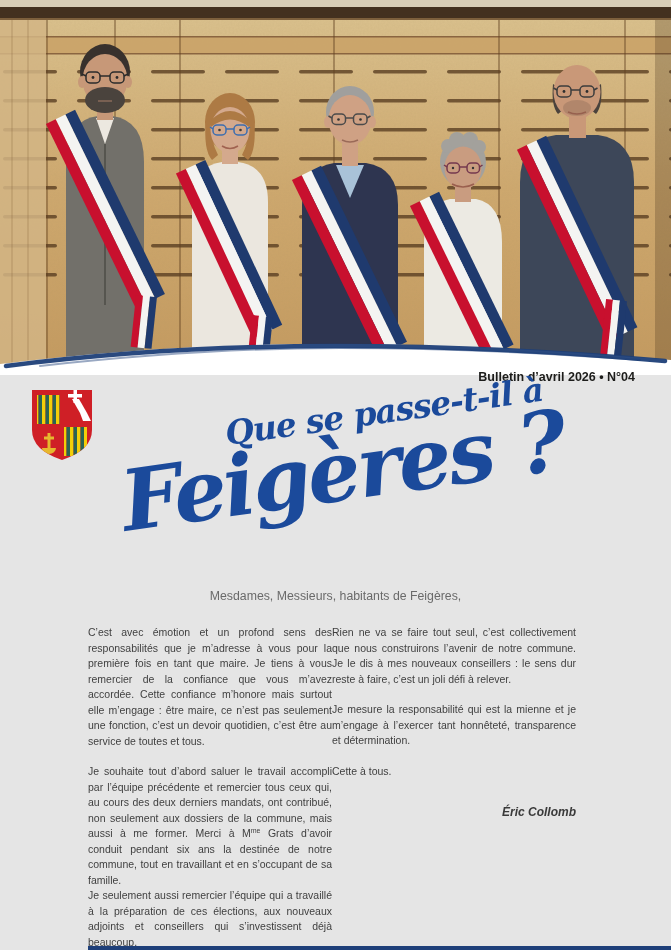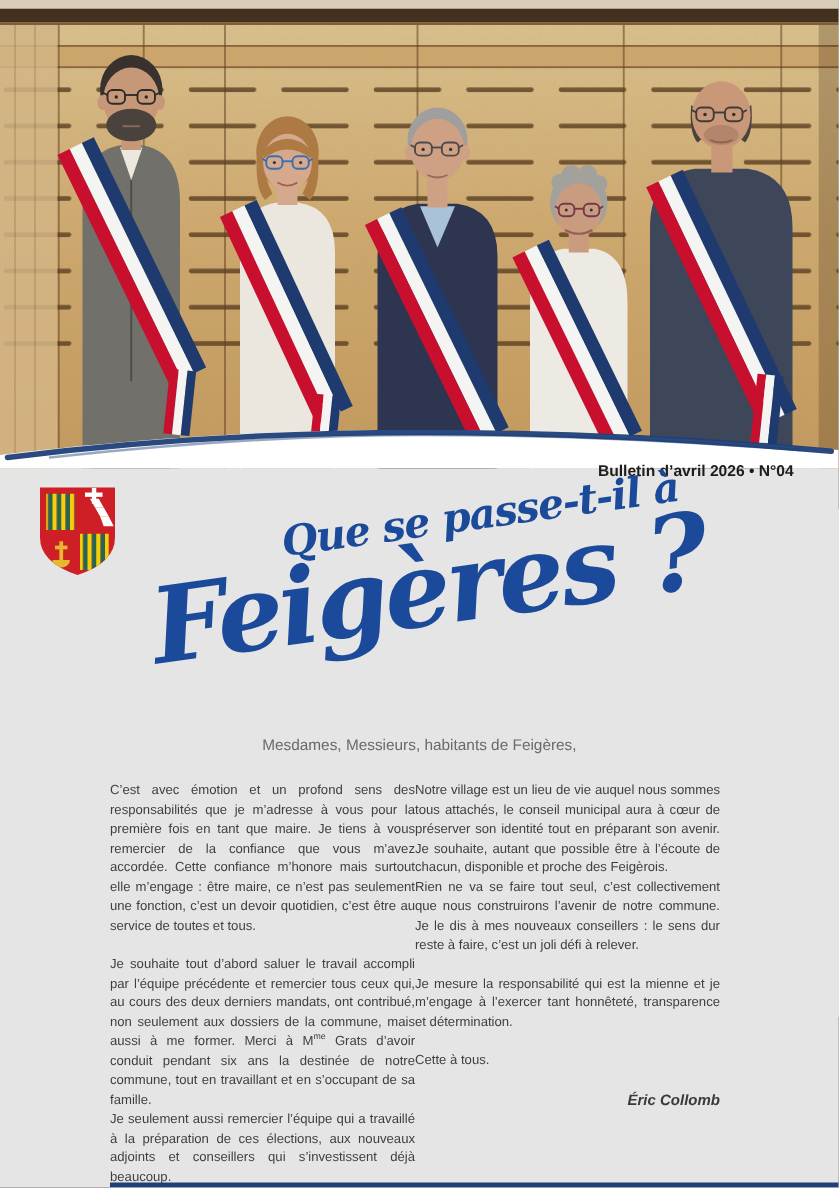--- a/index.html
+++ b/index.html
@@ -36,21 +36,21 @@
   }
   .columns{
     position:absolute;left:88px;top:625px;width:502px;
     display:flex;
     font-size:10.5px;line-height:15.5px;color:#3f3f3f;text-align:justify;
   }
   .col{width:244px;}
   .col p{margin:0;}
   .col p.gap{margin-top:15px;}
   .signature{
-    margin-top:16px;text-align:right;font-weight:bold;font-style:italic;
+    margin-top:26px;text-align:right;font-weight:bold;font-style:italic;
     font-size:12px;color:#3a3a3a;
   }
   sup{font-size:7px;line-height:0;}
   .bottom-rule{
     position:absolute;left:88px;right:0;bottom:0;height:4px;background:#1e3f79;
   }
 </style>
 </head>
 <body>
 
@@ -287,21 +287,20 @@
 
   <div class="salutation">Mesdames, Messieurs, habitants de Feigères,</div>
 
   <div class="columns">
     <div class="col">
       <p>C’est avec émotion et un profond sens des responsabilités que je m’adresse à vous pour la première fois en tant que maire. Je tiens à vous remercier de la confiance que vous m’avez accordée. Cette confiance m’honore mais surtout elle m’engage : être maire, ce n’est pas seulement une fonction, c’est un devoir quotidien, c’est être au service de toutes et tous.</p>
       <p class="gap"><span>Je souhaite tout d’abord saluer le travail accompli par l’équipe précédente et remercier tous ceux qui, au cours des deux derniers mandats, ont contribué, non seulement aux dossiers de la commune, mais aussi à me former. Merci à M</span><sup>me</sup><span> Grats d’avoir conduit pendant six ans la destinée de notre commune, tout en travaillant et en s’occupant de sa famille.</span></p>
       <p>Je seulement aussi remercier l’équipe qui a travaillé à la préparation de ces élections, aux nouveaux adjoints et conseillers qui s’investissent déjà beaucoup.</p>
     </div>
     <div class="col">
-      <p>Notre village est un lieu de vie auquel nous sommes tous attachés, le conseil municipal aura à cœur de préserver son identité tout en préparant son avenir. Je souhaite, autant que possible être à l’écoute de chacun, disponible et proche des Feigèrois.</p>
       <p>Rien ne va se faire tout seul, c’est collectivement que nous construirons l’avenir de notre commune. Je le dis à mes nouveaux conseillers : le sens dur reste à faire, c’est un joli défi à relever.</p>
       <p class="gap">Je mesure la responsabilité qui est la mienne et je m’engage à l’exercer tant honnêteté, transparence et détermination.</p>
       <p class="gap">Cette à tous.</p>
       <div class="signature">Éric Collomb</div>
     </div>
   </div>
 
   <div class="bottom-rule"></div>
 </div>
 

